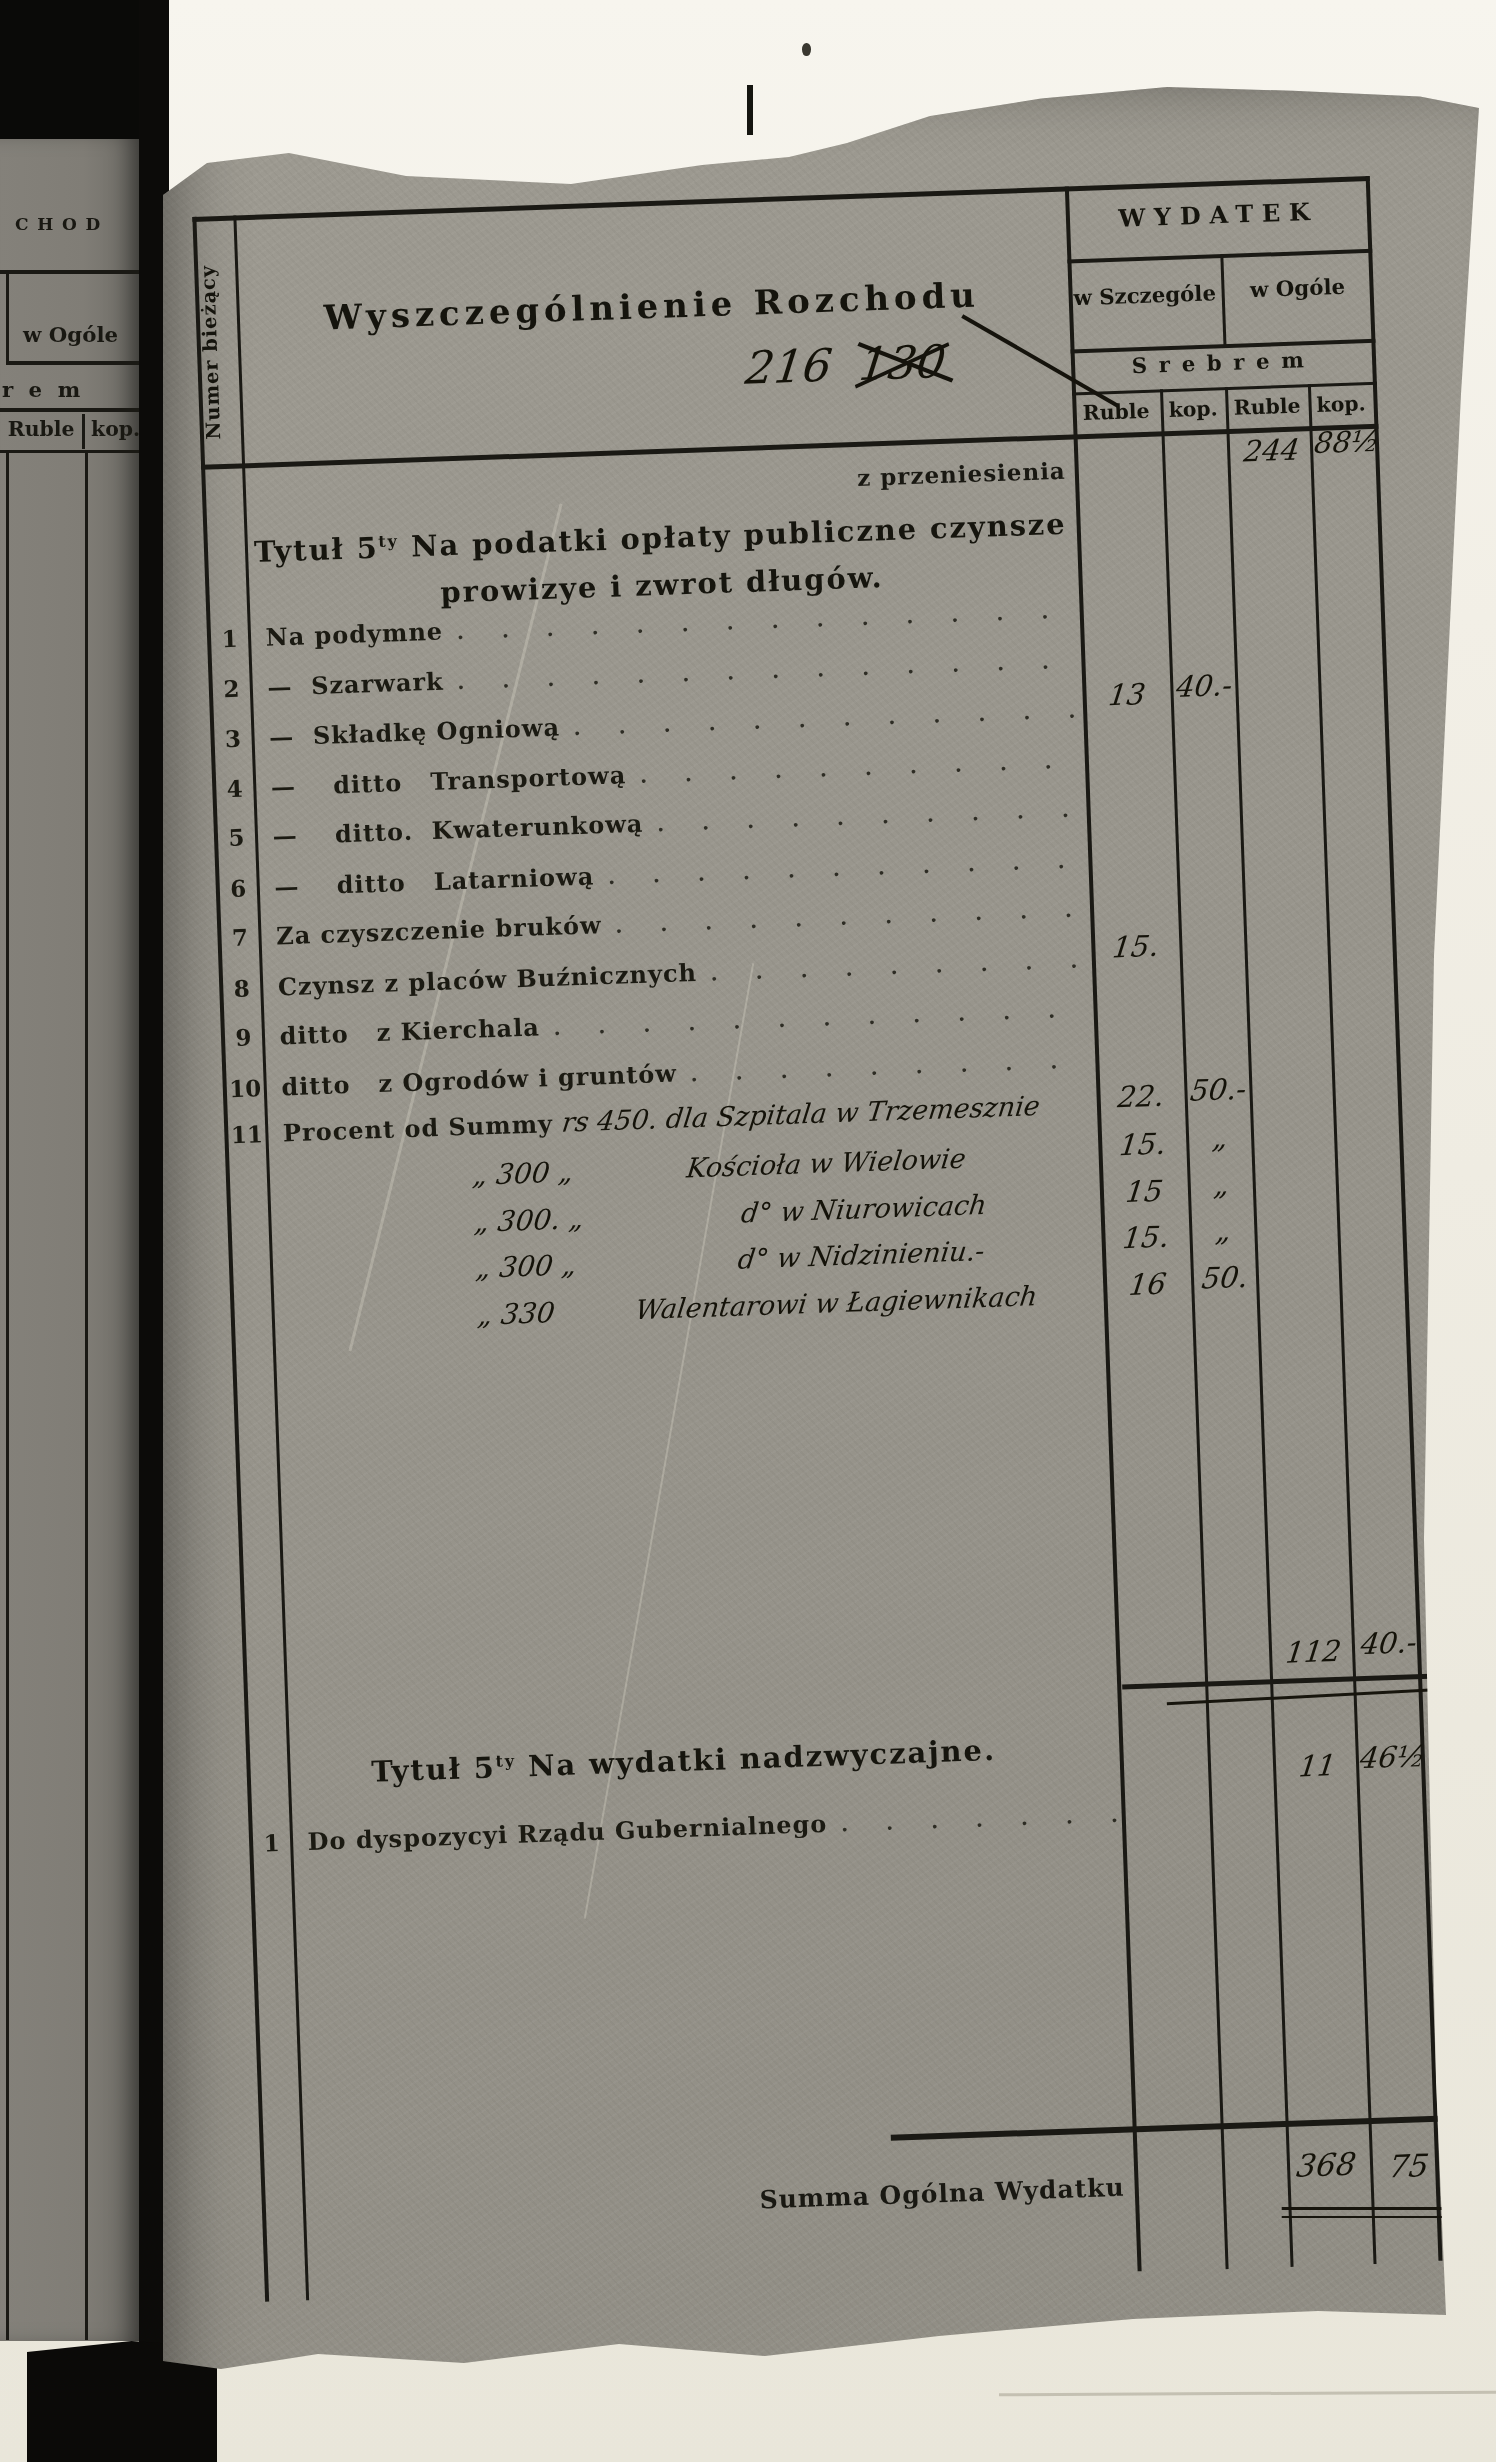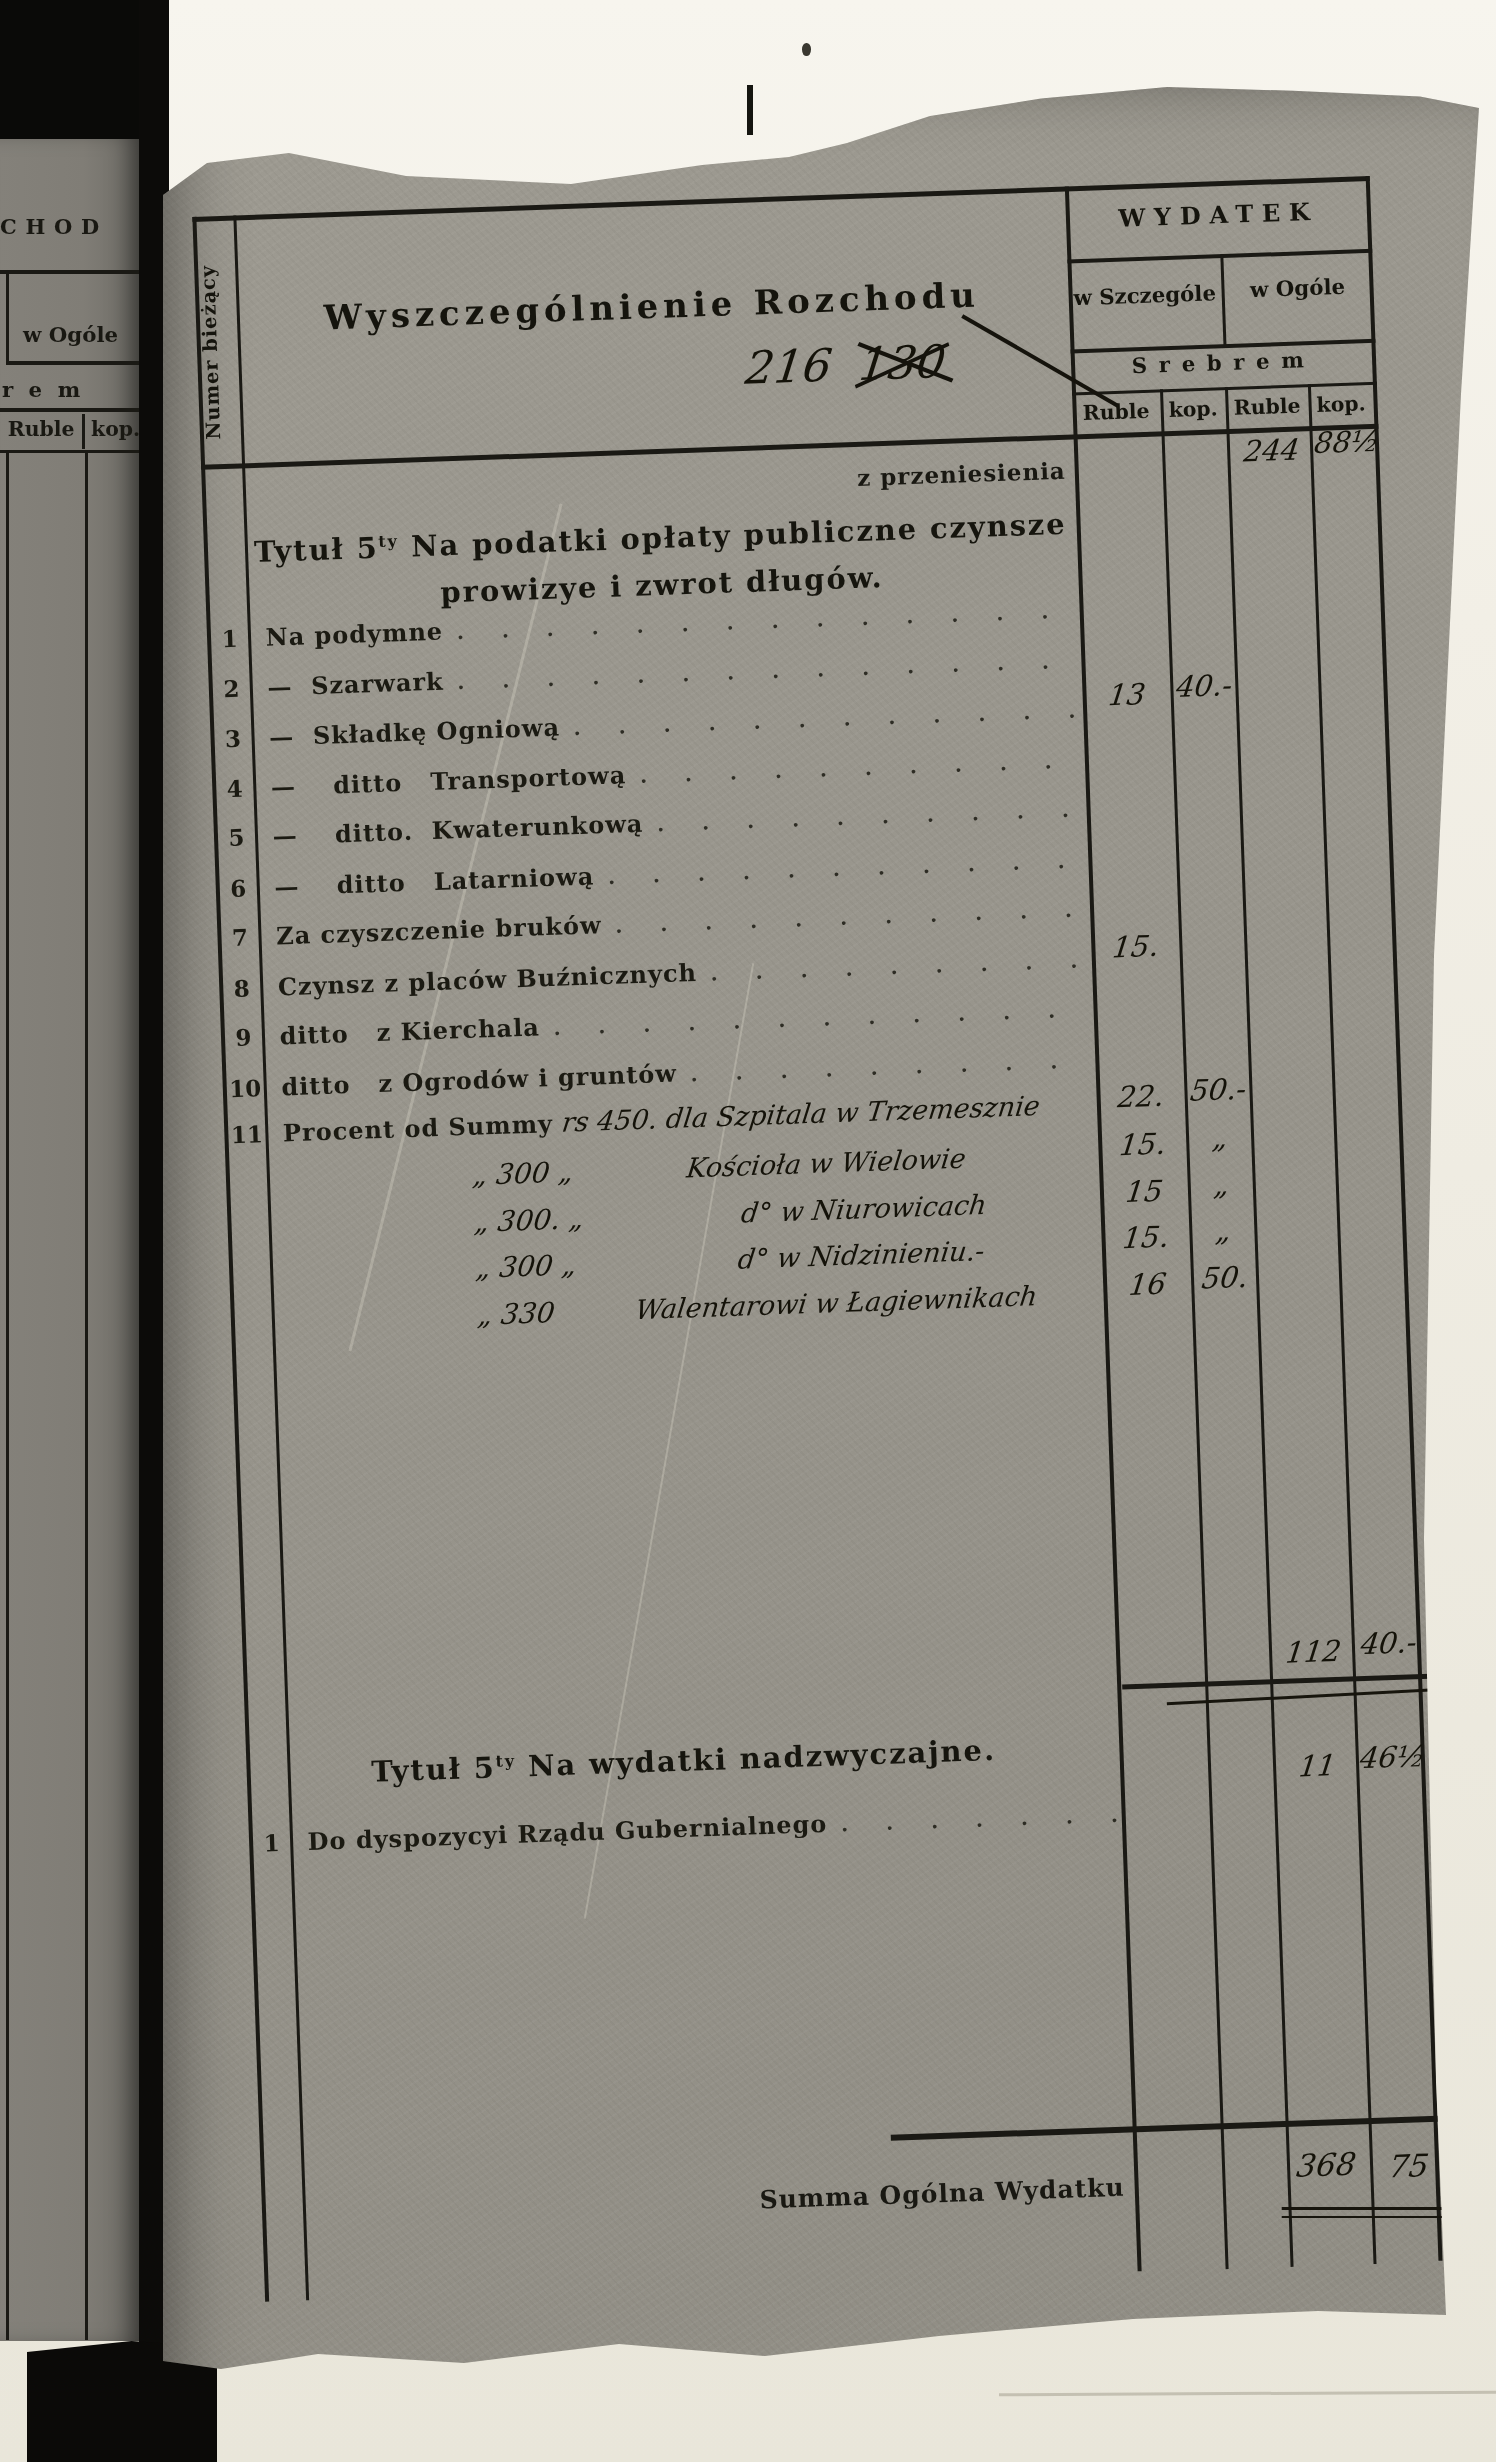--- a/index.html
+++ b/index.html
@@ -47,21 +47,21 @@
 </style>
 </head>
 <body>
 
 <div class="abs" style="left:747px;top:85px;width:5.8px;height:50px;background:#151510"></div>
 <div class="abs" style="left:802px;top:43px;width:8.7px;height:12.6px;background:#3a3830;border-radius:50%"></div>
 <div class="abs" style="left:999px;top:2392px;width:497px;height:2.9px;background:rgba(140,135,118,.4);transform:rotate(-.3deg)"></div>
 <div class="abs" style="left:1357px;top:228px;width:1.9px;height:218px;background:rgba(150,145,128,.45);transform:rotate(8deg)"></div>
 
 <div class="left-page">
-  <div class="abs print" style="left:0;top:76px;width:124px;text-align:left;font-size:21px;letter-spacing:8.7px">CHOD</div>
+  <div class="abs print" style="left:0;top:76px;width:124px;text-align:center;font-size:17px;letter-spacing:8.7px">CHOD</div>
   <div class="hl" style="left:0;top:132px;width:139px"></div>
   <div class="vl" style="left:5.8px;top:132px;height:93px;width:2.9px"></div>
   <div class="abs print" style="left:23px;top:184px;width:115px;font-size:21.3px">w Ogóle</div>
   <div class="hl" style="left:5.8px;top:223px;width:133px"></div>
   <div class="abs print" style="left:1.9px;top:239px;font-size:21.3px;letter-spacing:15.5px">rem</div>
   <div class="hl" style="left:0;top:270px;width:139px"></div>
   <div class="abs print" style="left:7.8px;top:279px;font-size:20.4px">Ruble</div>
   <div class="vl" style="left:82px;top:276px;height:35px;width:2.9px"></div>
   <div class="abs print" style="left:91px;top:279px;font-size:20.4px">kop.</div>
   <div class="hl" style="left:0;top:312px;width:139px;height:2.9px"></div>

